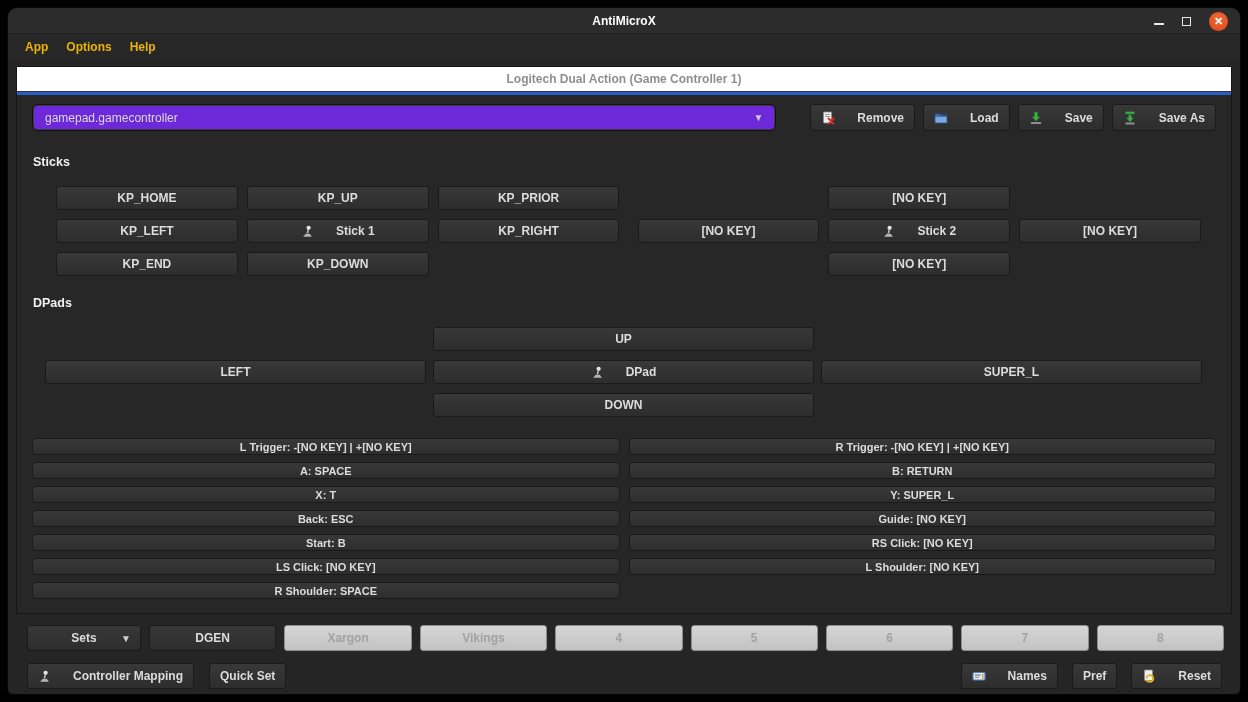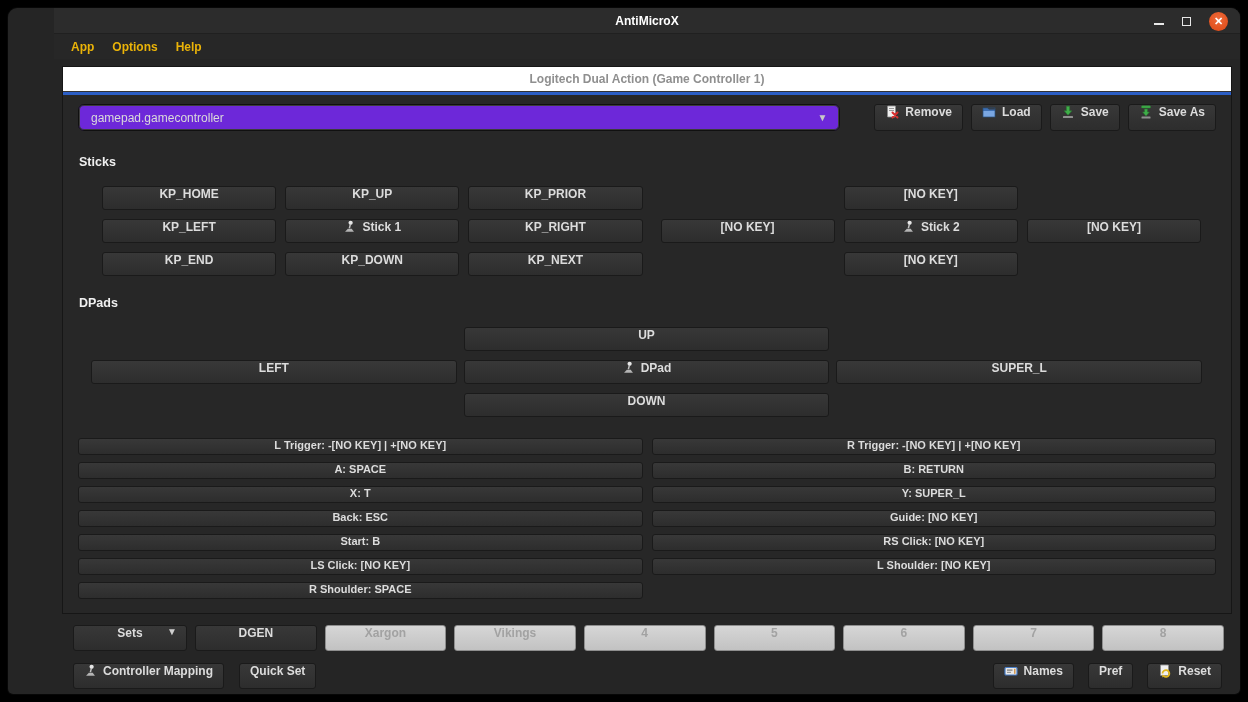--- a/index.html
+++ b/index.html
@@ -6,21 +6,20 @@
   html,body { margin:0; padding:0; }
   body {
     width:1248px; height:702px; background:#000;
     font-family:"Liberation Sans", sans-serif;
     position:relative; overflow:hidden;
   }
   .window {
     position:absolute; left:8px; top:8px; width:1232px; height:686px;
     background:#252525; border-radius:9px 9px 5px 5px; overflow:hidden;
     box-shadow:0 0 0 1px #070707;
-    padding-left:46px;
   }
   
   .titlebar { height:26px; background:#2c2c2c; position:relative; border-bottom:1px solid #202020; }
   .titlebar .title {
     position:absolute; left:0; right:0; top:0; height:26px; line-height:26px;
     text-align:center; color:#ffffff; font-size:12px; font-weight:700;
   }
   .win-controls { position:absolute; right:12px; top:0; height:26px; display:flex; align-items:center; gap:18px; z-index:2; }
   .min-glyph { width:10px; height:2px; background:#e8e8e8; margin-top:5px; }
   .max-glyph { width:9px; height:9px; border:1.5px solid #e8e8e8; background:transparent; }
@@ -38,21 +37,21 @@
   .tabwidget { border:1px solid #161616; height:548px; background:#272727; }
   .tabbar { height:25px; background:#ffffff; display:flex; align-items:center; justify-content:center; border-bottom:1px solid #333; }
   .tab-label { color:#8f8f8f; font-size:12px; font-weight:700; }
   .tab-underline { height:3px; }
   .tab-content { padding:0 15px; }
   
   .btn {
     background:linear-gradient(#383838, #2d2d2d);
     border:1px solid #1a1a1a; border-radius:3px;
     color:#dcdcdc; font-size:12px; font-weight:600;
-    display:flex; justify-content:center; gap:6px;
+    display:flex; align-items:center; justify-content:center; gap:22px;
     padding:0 10px; white-space:nowrap; cursor:default;
     font-family:"Liberation Sans", sans-serif;
   }
   .cell { height:24px; }
   .slim { height:17px; font-size:11px; }
   .light-btn {
     background:linear-gradient(#d6d6d6, #c2c2c2);
     border:1px solid #8e8e8e; color:#a2a2a2;
   }
   
@@ -189,21 +188,20 @@
                     <circle cx="8.2" cy="3" r="2.3" fill="#e6e6e6"></circle>
                     <rect x="6.6" y="4.6" width="1.6" height="4.4" fill="#c4c4c4" transform="rotate(14 7.4 6.8)"></rect>
                     <path d="M2.2 12.6 L5.2 9.4 h4.2 l2.4 3.2 z" fill="#b5b5b5"></path>
                   </svg>
               </span>
               <span>Stick 1</span>
             </div>
             <div class="btn cell">KP_RIGHT</div>
             <div class="btn cell">KP_END</div>
             <div class="btn cell">KP_DOWN</div>
-            <div class="btn cell">KP_NEXT</div>
           </div>
 
           <div class="stick-grid">
             <div class="btn cell pos-r1c2">[NO KEY]</div>
             <div class="btn cell pos-r2c1">[NO KEY]</div>
             <div class="btn cell pos-r2c2">
               <span class="icon">
                 <svg width="13" height="13" viewBox="0 0 14 14">
                     <circle cx="8.2" cy="3" r="2.3" fill="#e6e6e6"></circle>
                     <rect x="6.6" y="4.6" width="1.6" height="4.4" fill="#c4c4c4" transform="rotate(14 7.4 6.8)"></rect>

